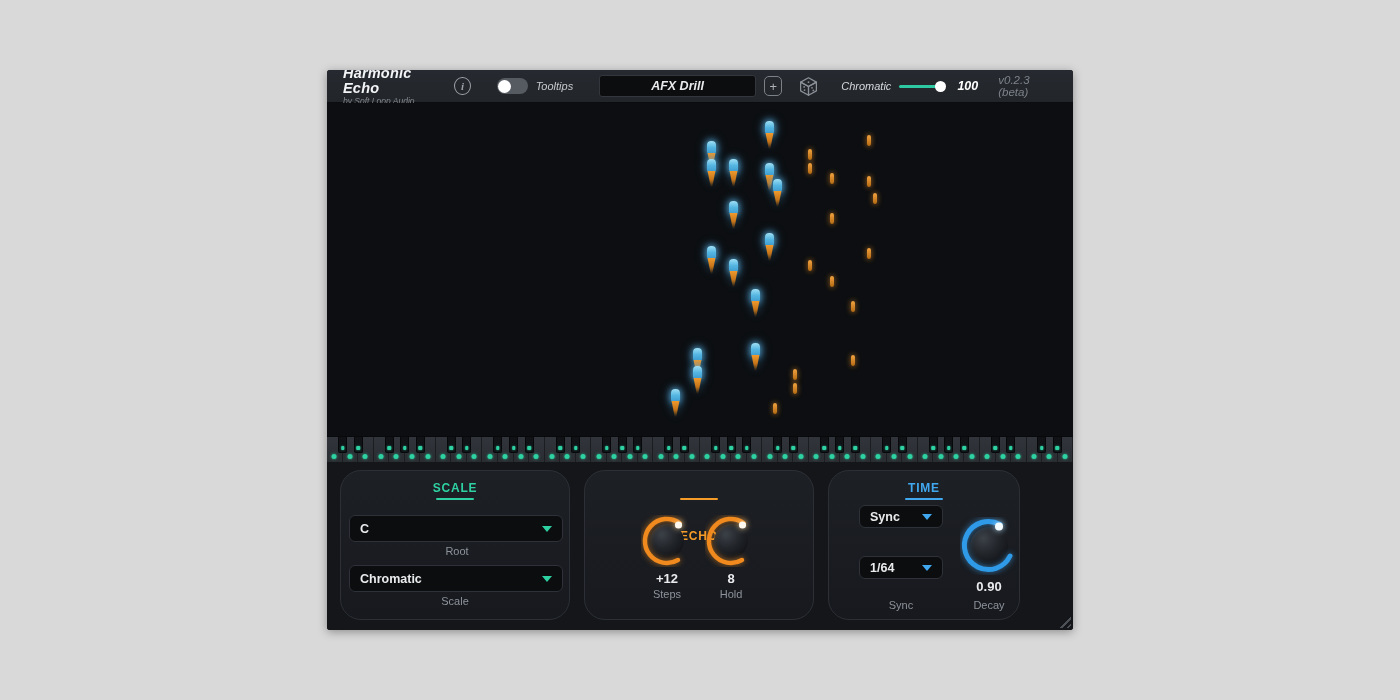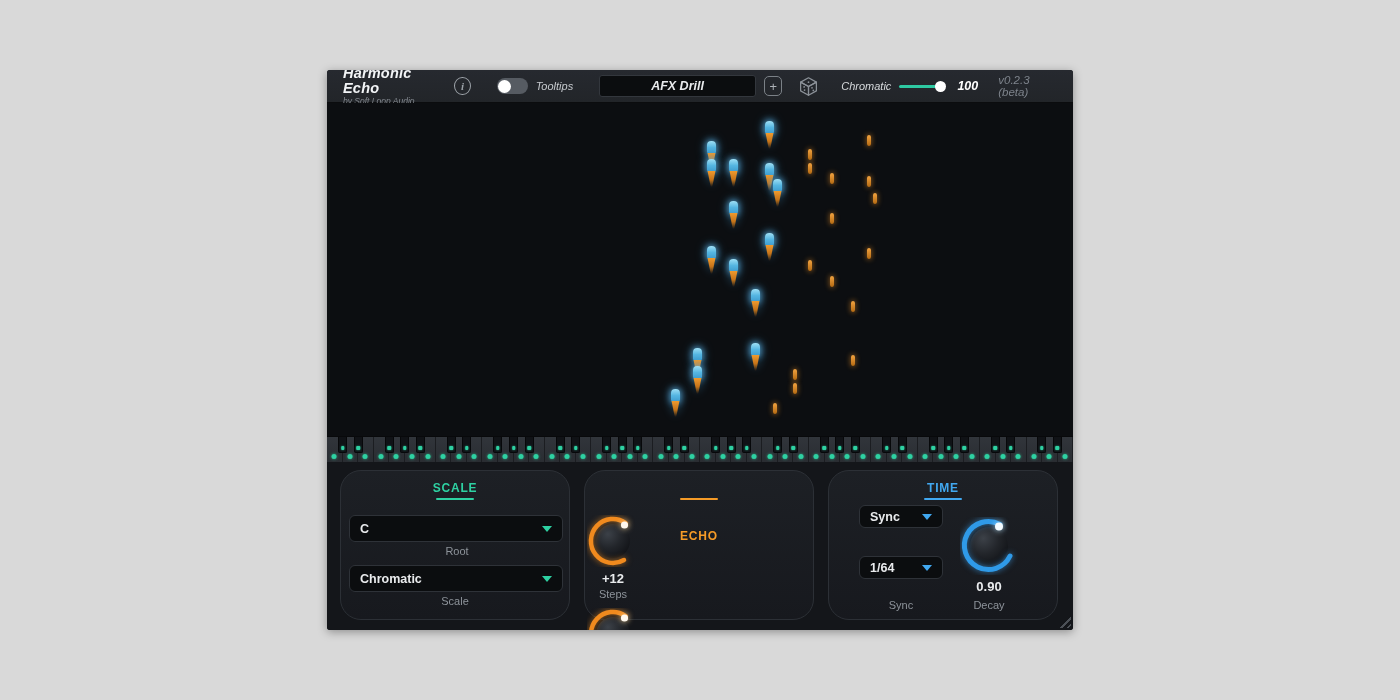--- a/index.html
+++ b/index.html
@@ -86,41 +86,41 @@
 
   
   .bottom { position:relative; flex:1; background:#14161a; }
   .panel {
     position:absolute; top:8px; height:150px; border-radius:21px;
     background:linear-gradient(#1d2025,#17191e);
     border:1px solid #2c3036;
   }
   .panel-scale { left:13px;  width:230px; }
   .panel-echo  { left:257px; width:230px; }
-  .panel-time  { left:501px; width:230px; }
+  .panel-time  { left:501px; width:192px; }
 
   .panel-title { position:absolute; top:10px; left:0; right:0; text-align:center;
     font-size:12px; font-weight:bold; letter-spacing:0.8px; }
   .panel-underline { position:absolute; top:27px; left:50%; transform:translateX(-50%);
     width:38px; height:2px; border-radius:1px; }
   .t-teal { color:#2ed1a2; } .u-teal { background:#2ed1a2; }
   .t-orange { color:#f59b27;margin-top:48px; } .u-orange { background:#f59b27; }
   .t-blue { color:#41a8f0; } .u-blue { background:#41a8f0; }
 
   .dropdown {
     position:absolute; background:#0b0d0f; border:1px solid #2e3238; border-radius:6px;
     display:flex; align-items:center; padding:0 10px; cursor:pointer;
   }
   .dd-value { font-size:12.5px; font-weight:bold; color:#e9ebed; flex:1; }
   .dd-arrow { width:0; height:0; border-left:5.5px solid transparent; border-right:5.5px solid transparent; }
   .arrow-teal { border-top:6px solid #2ed1a2; }
   .arrow-blue { border-top:6px solid #41a8f0; }
   .field-label { position:absolute; font-size:11px; color:#8d939a; text-align:center; }
 
-  .knob-row { position:absolute; top:44px; left:0; right:0; display:flex; justify-content:center; gap:8px;flex-direction:column; }
+  .knob-row { position:absolute; top:44px; left:0; right:0; display:flex; justify-content:center; gap:8px; }
   .knob-col { display:flex; flex-direction:column; align-items:center; width:56px; }
   .knob-value { font-size:13px; font-weight:bold; color:#e9ebed; margin-top:4px; }
   .knob-label { font-size:11px; color:#8d939a; margin-top:2px; }
 
   .resize-grip { position:absolute; right:2px; bottom:2px; width:14px; height:14px; cursor:nwse-resize;
     background:repeating-linear-gradient(135deg, transparent 0 3px, #5a5f66 3px 4.5px); 
     clip-path:polygon(100% 0,100% 100%,0 100%); opacity:0.8; }
 </style>
 </head>
 <body>

